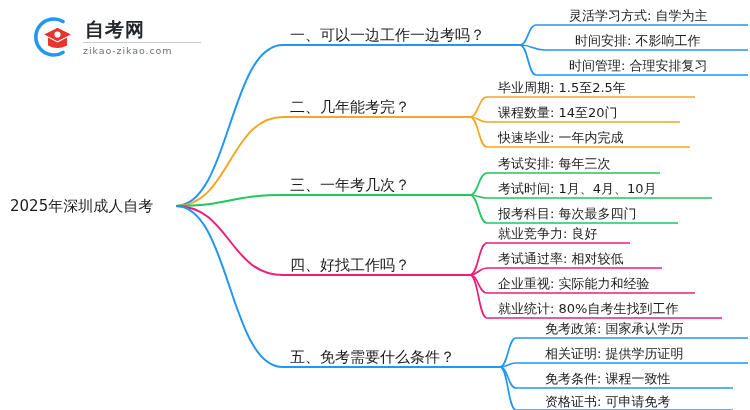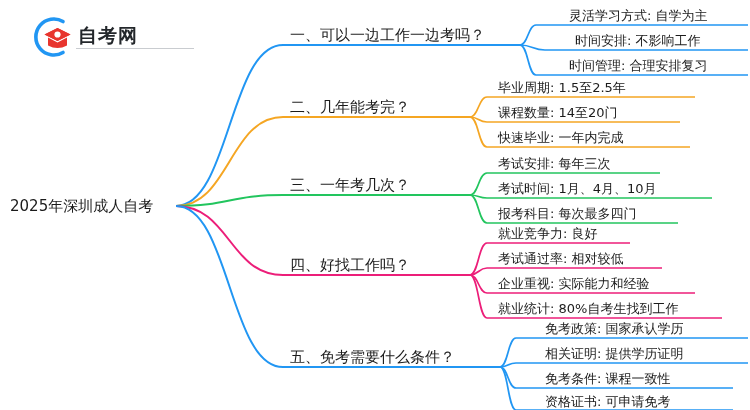--- a/index.html
+++ b/index.html
@@ -18,20 +18,21 @@
 
   
   #logo {
     position: absolute;
     left: 30px;
     top: 12px;
     width: 215px;
     height: 50px;
     display: flex;
     align-items: center;
+    gap: 7px;
   }
   #logo .mark {
     width: 46px;
     height: 46px;
     flex: 0 0 46px;
     position: relative;
   }
   #logo .wordmark {
     display: flex;
     flex-direction: column;
@@ -91,20 +92,21 @@
       <path d="M33 7.5 A18 18 0 1 0 33 38.5" fill="none" stroke="#2196f3" stroke-width="3.6" stroke-linecap="round"></path>
       <path d="M27.5 14 L40.5 20.5 L27.5 27 L14.5 20.5 Z" fill="#e8352e"></path>
       <path d="M18 23.5 L18 31.5 Q27.5 36.5 37 31.5 L37 23.5 L27.5 28.5 Z" fill="#e8352e"></path>
       <path d="M27.5 14 L40.5 20.5 L27.5 27 L14.5 20.5 Z" fill="#e8352e"></path>
       <circle cx="27.5" cy="20.5" r="3.1" fill="#ffffff"></circle>
     </svg>
   </div>
   <div class="wordmark">
     <div class="cn">自考网</div>
     <div class="rule"></div>
+    <div class="url">zikao-zikao.com</div>
   </div>
 </div>
 
 <svg id="map" viewBox="0 0 750 410">
   <g id="links">
       <path d="M10 206 L176 206" class="link" stroke="#2196f3" opacity="0"></path>
       <path d="M176 206 C 229.5 206, 229.5 45, 283 45" class="link" stroke="#2196f3"></path>
       <path d="M283 45 L520 45" class="link" stroke="#2196f3"></path>
       <path d="M520 45 C 528 45, 528 25, 536 25" class="link thin" stroke="#2196f3"></path>
       <path d="M536 25 L748 25" class="link thin" stroke="#2196f3"></path>

